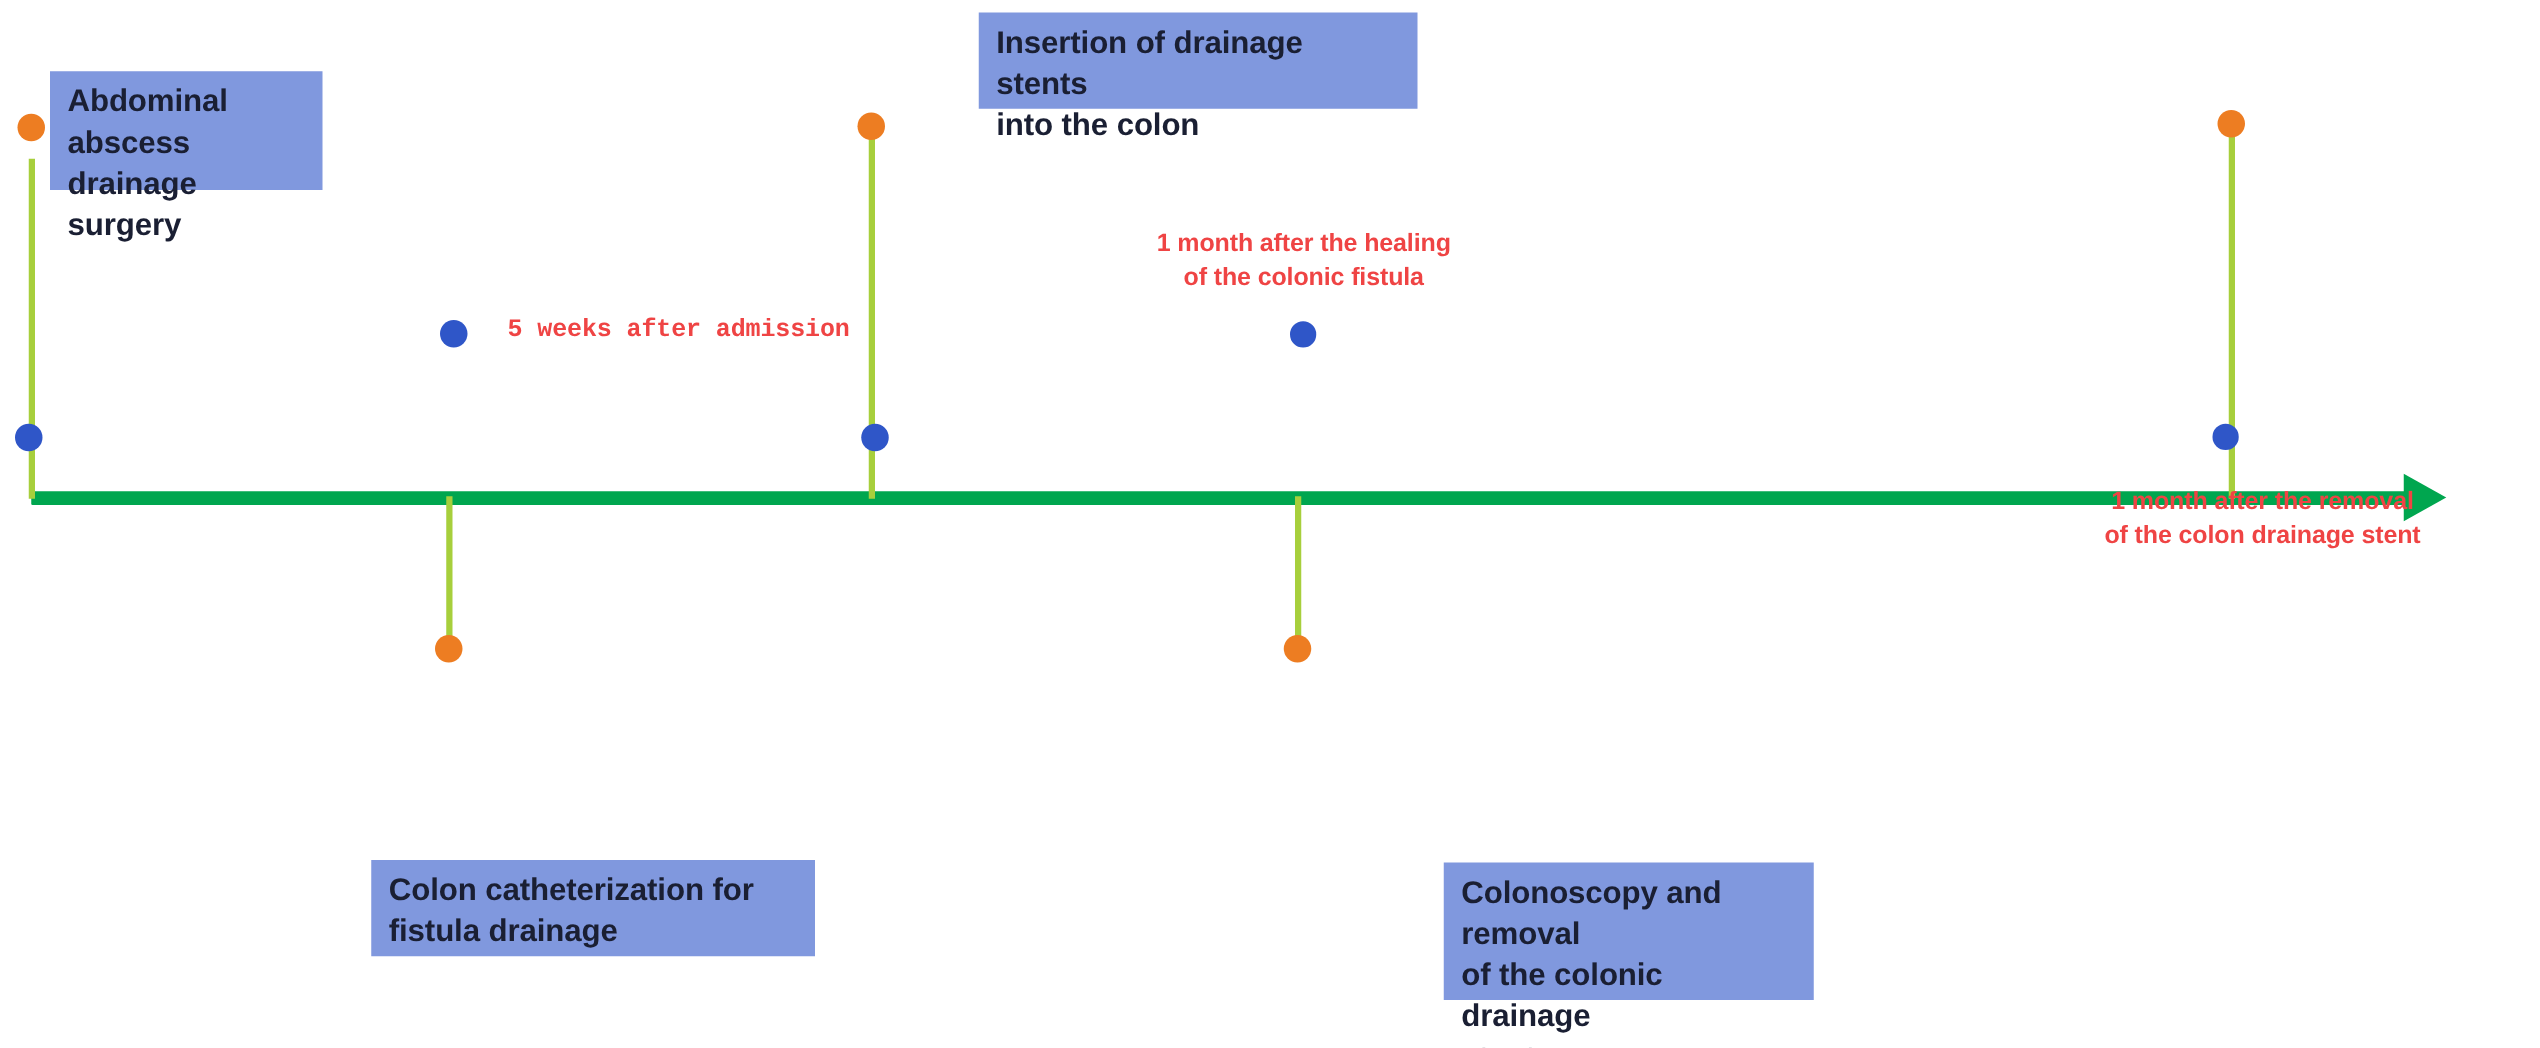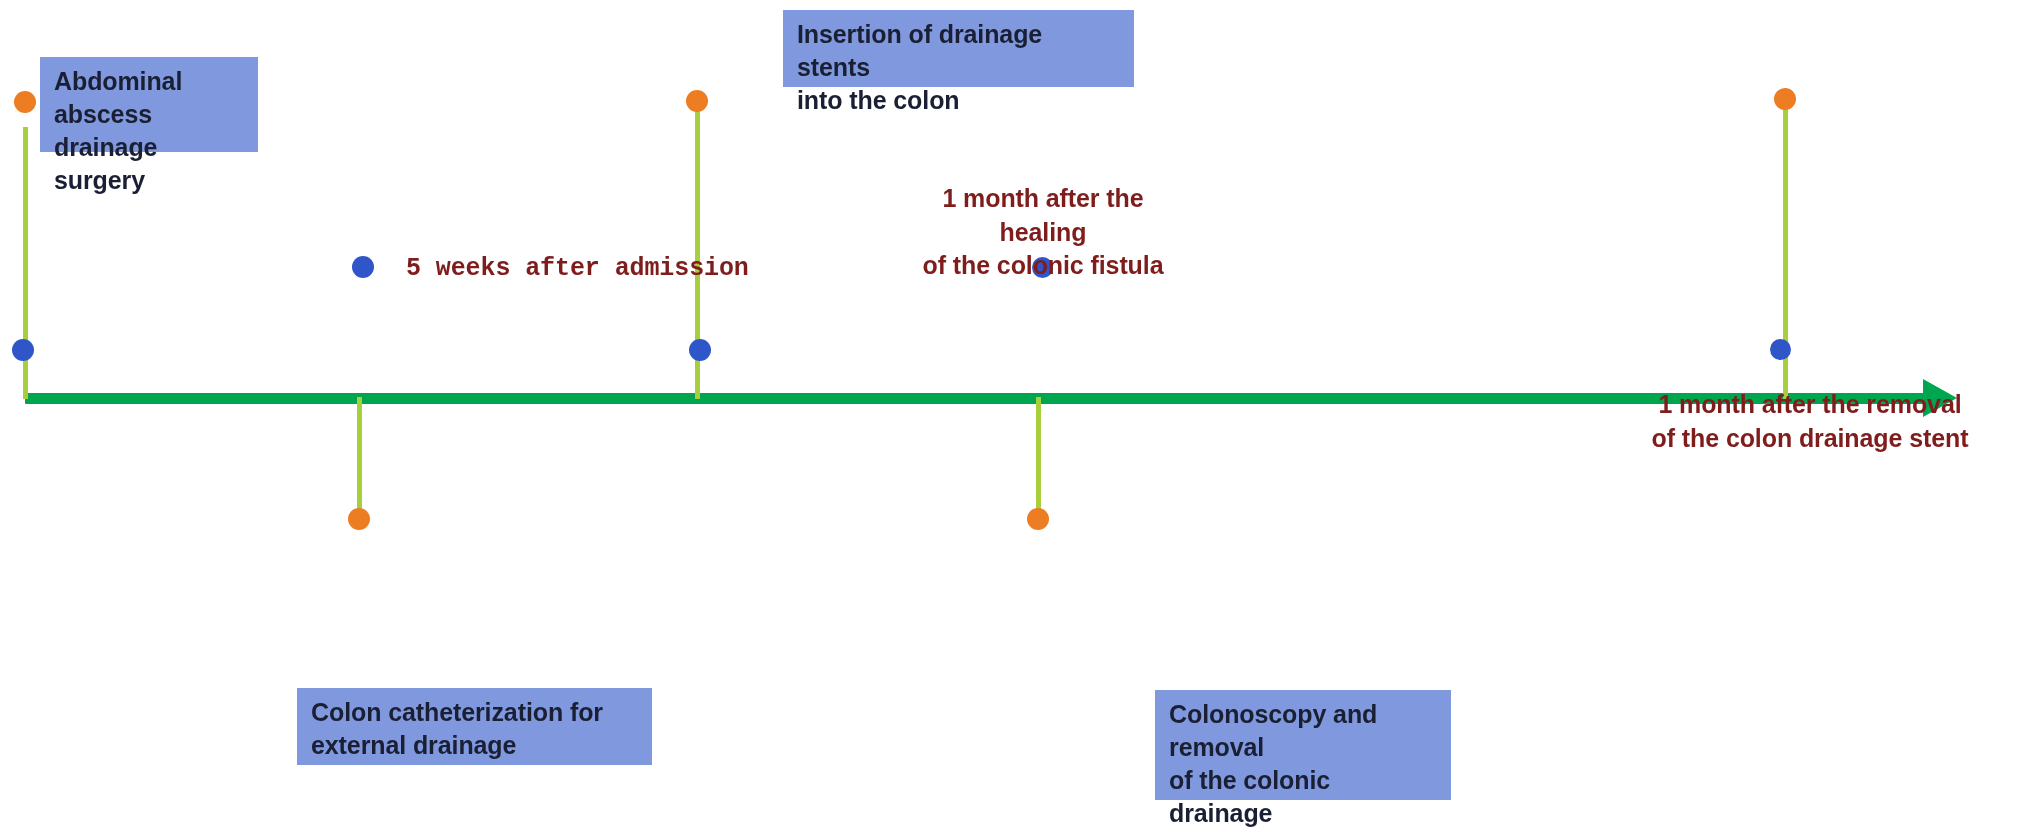--- a/index.html
+++ b/index.html
@@ -73,22 +73,22 @@
     line-height: 1.32;
     padding: 8px 12px 9px 14px;
     box-sizing: border-box;
     white-space: pre-line;
     letter-spacing: -0.1px;
   }
 
   
   .caption {
     position: absolute;
-    color: #7f1d1d;
-    font-size: 25px;
+    color: #ef4444;
+    font-size: 20px;
     font-weight: bold;
     line-height: 1.34;
     white-space: pre-line;
     letter-spacing: -0.1px;
   }
   .caption.center {
     text-align: center;
   }
 </style>
 </head>
@@ -119,21 +119,21 @@
   <div class="dot dot-blue-sm" style="left:1770px; top:339px;"></div>
 
   <div class="event-box" style="left:40px; top:57px; width:218px; height:95px;">Abdominal abscess
 drainage surgery</div>
 
   <div class="event-box" style="left:738px; top:10px; width:351px; height:77px;margin-left:45px;">Insertion of drainage stents
 into the colon</div>
 
 
   <div class="event-box" style="left:297px; top:688px; width:355px; height:77px;">Colon catheterization for
-external drainage</div>
+fistula drainage</div>
 
   <div class="event-box" style="left:1155px; top:690px; width:296px; height:110px;">Colonoscopy and removal
 of the colonic drainage
 stent</div>
 
 
   <div class="caption" style="left:406px; top:252px;font-family:Liberation Mono, monospace;">5 weeks after admission</div>
 
 
   <div class="caption center" style="left:918px; top:182px; width:250px;">1 month after the healing

